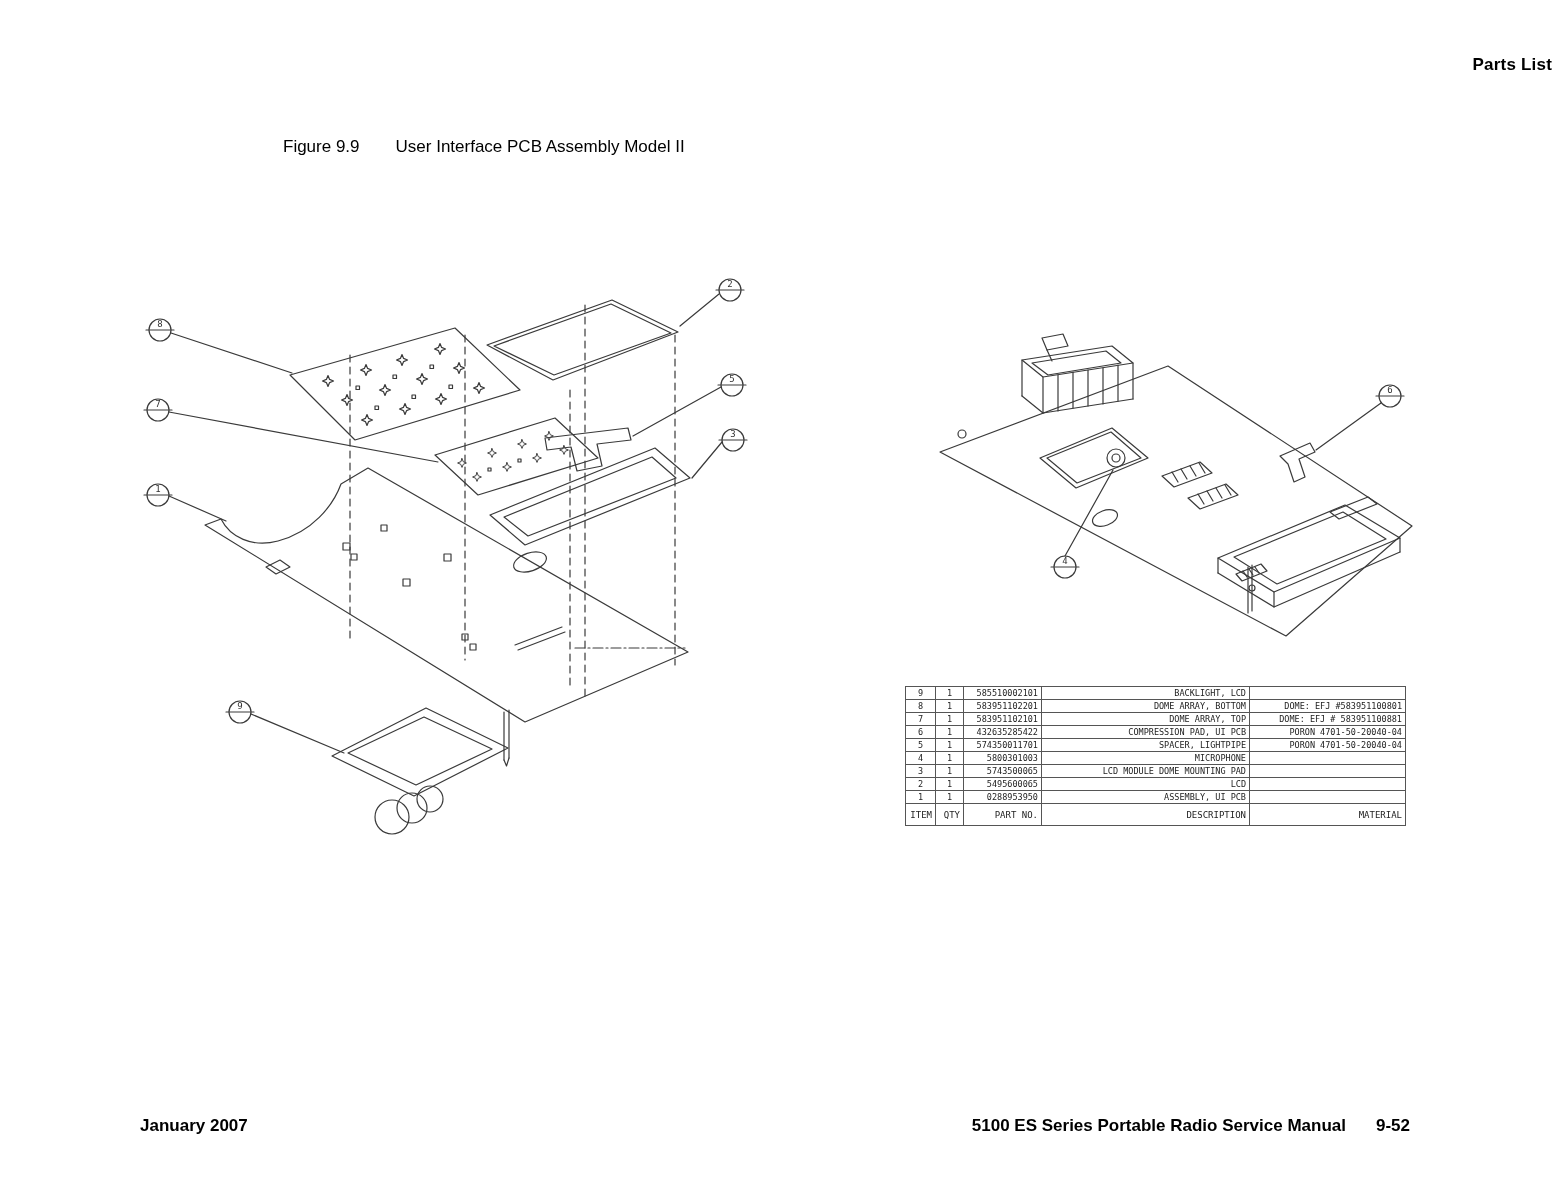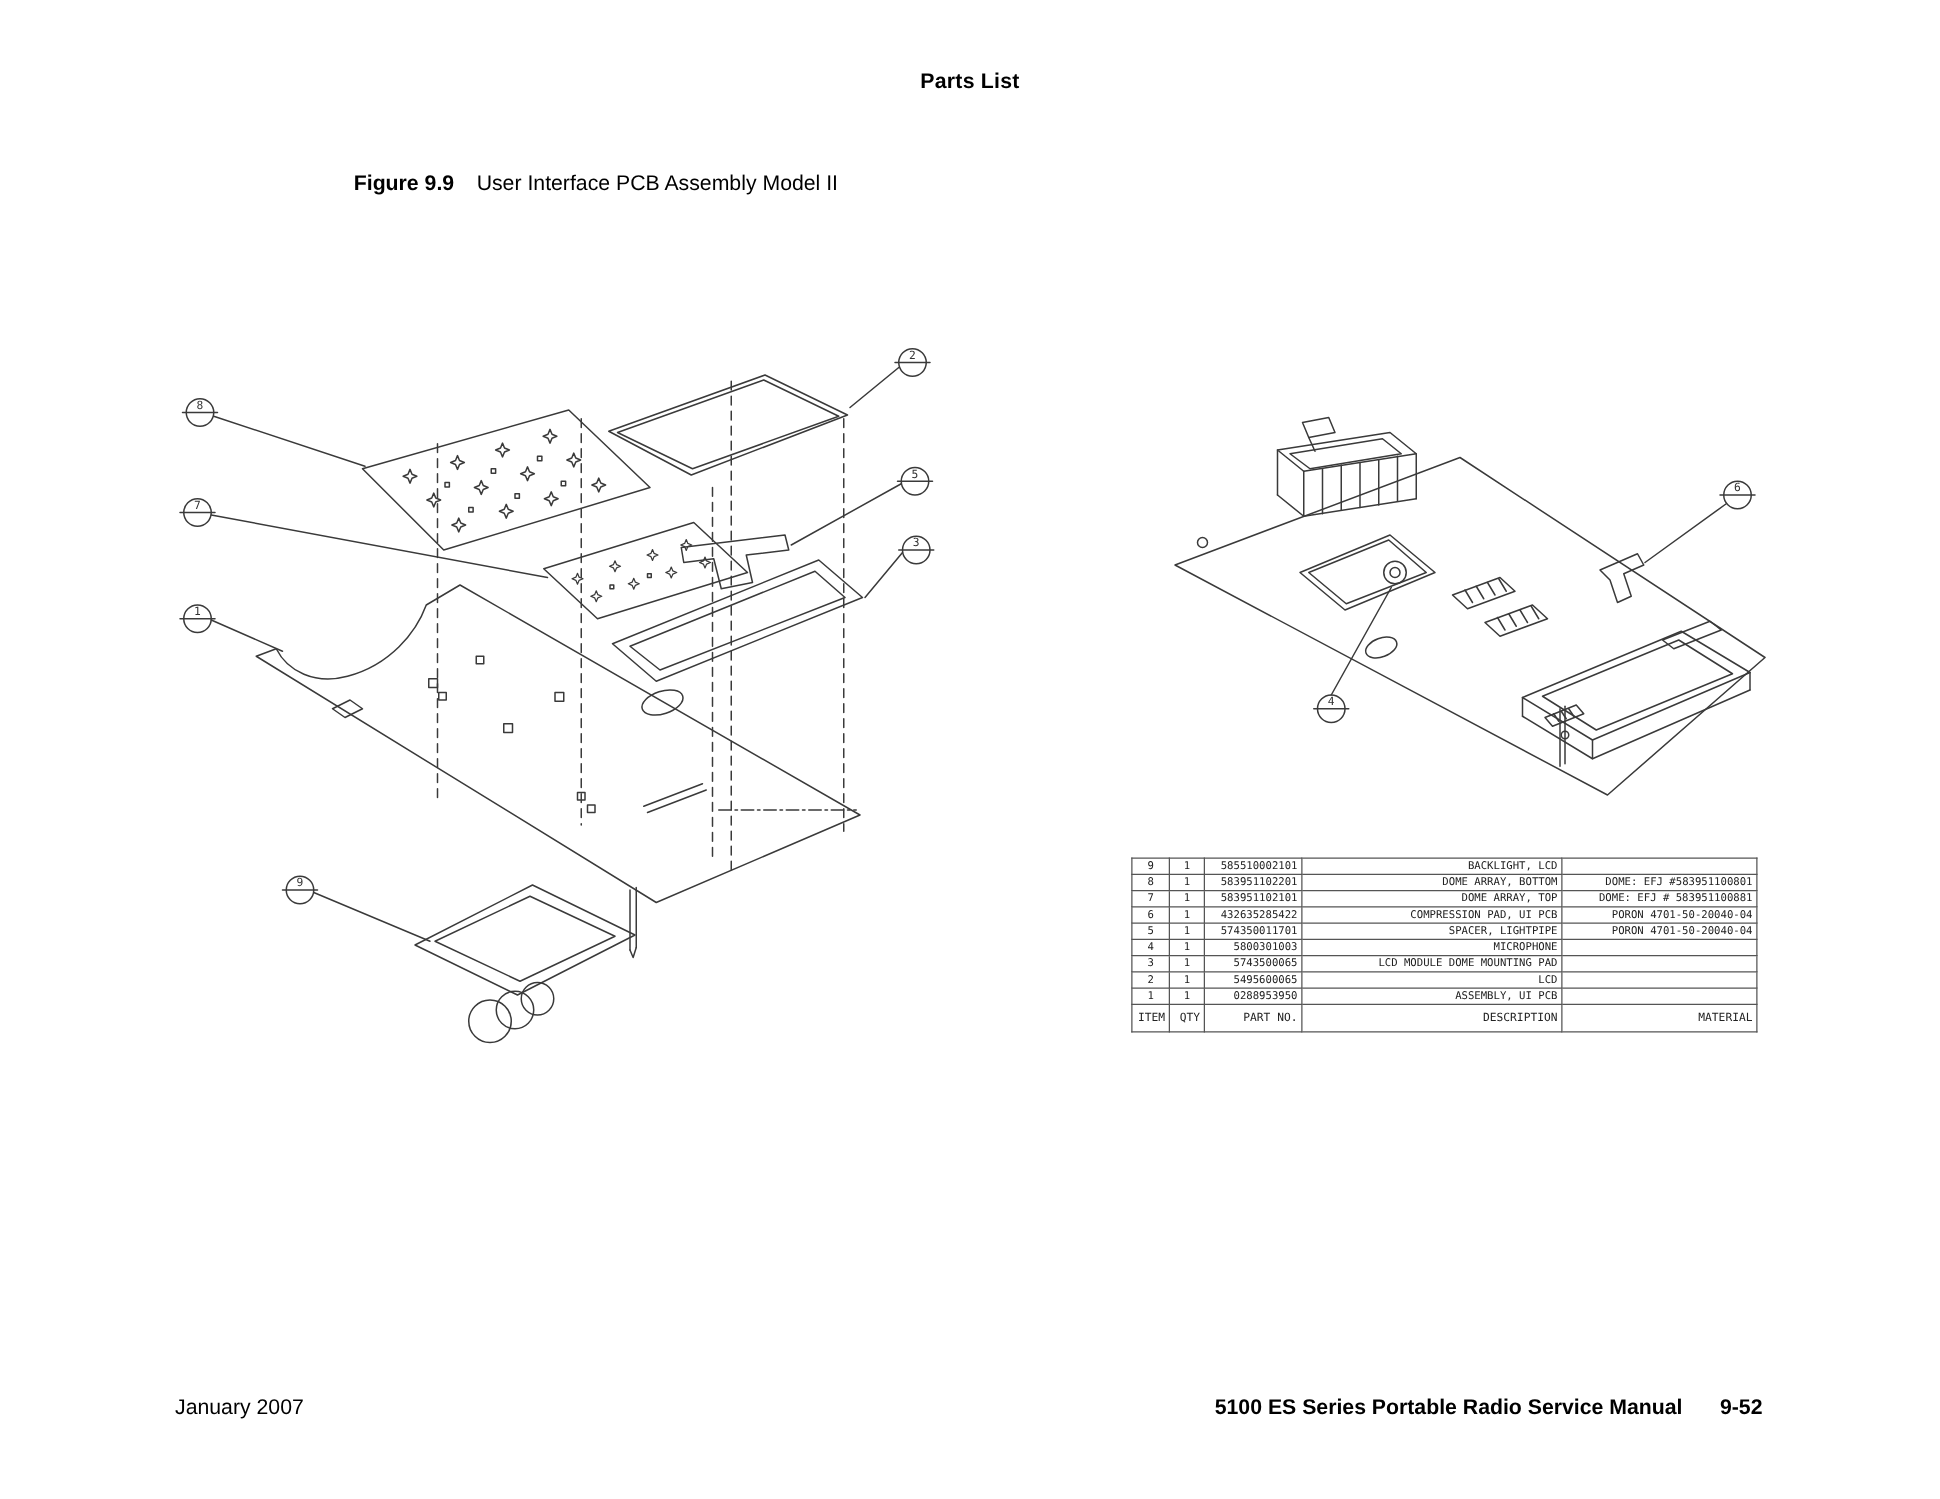--- a/index.html
+++ b/index.html
@@ -2,25 +2,25 @@
 <html><head>
 <meta charset="utf-8">
 <style>
   * { box-sizing: border-box; }
   html,body { margin:0; padding:0; background:#ffffff; }
   .page {
     position:relative; width:1552px; height:1199px; background:#ffffff;
     font-family:"Liberation Sans", sans-serif; color:#000; overflow:hidden;
   }
   .doc-header {
-    position:absolute; top:55px; left:0; width:100%; text-align:center;
+    position:absolute; top:55px; left:0; width:100%; text-align:right;
     font-weight:bold; font-size:17px; letter-spacing:0.2px;
   }
   .figure-caption { position:absolute; top:137px; left:283px; font-size:17px; }
-  .figure-caption .fig-label { font-weight:bold; margin-right:18px; }
+  .figure-caption .fig-label { font-weight:normal; margin-right:36px; }
   svg.drawing { position:absolute; }
   svg.drawing path, svg.drawing rect, svg.drawing line, svg.drawing circle,
   svg.drawing ellipse, svg.drawing polyline {
     stroke:#3a3a3a; fill:none; stroke-width:1.2; stroke-linejoin:round; stroke-linecap:round;
   }
   .callout circle { fill:#fff; stroke-width:1.1; }
   .callout line { stroke-width:0.9; }
   .callout text {
     font-family:"DejaVu Sans Mono", monospace; font-size:9px; fill:#333;
     text-anchor:middle; stroke:none;
@@ -29,21 +29,21 @@
     position:absolute; left:905px; top:686px; width:500px;
     border-collapse:collapse; table-layout:fixed;
     font-family:"DejaVu Sans Mono", monospace; font-size:8.5px; color:#222;
   }
   .parts-table td {
     border:1px solid #555; padding:0 3px; height:13px;
     white-space:nowrap; overflow:hidden; line-height:12px;text-align:right;
   }
   .parts-table td:nth-child(1), .parts-table td:nth-child(2) { text-align:center; }
   .parts-table tr.hdr td { height:22px; text-align:right; font-size:9px; }
-  .footer-left  { position:absolute; left:140px; top:1116px; font-weight:normal; font-size:17px; }
+  .footer-left  { position:absolute; left:140px; top:1116px; font-weight:bold; font-size:17px; }
   .footer-right { position:absolute; right:142px; top:1116px; font-weight:bold; font-size:17px; }
   .footer-right .pgnum { margin-left:30px; }
 </style>
 </head>
 <body>
 
 <div class="page">
 
   <div class="doc-header">Parts List</div>
 

